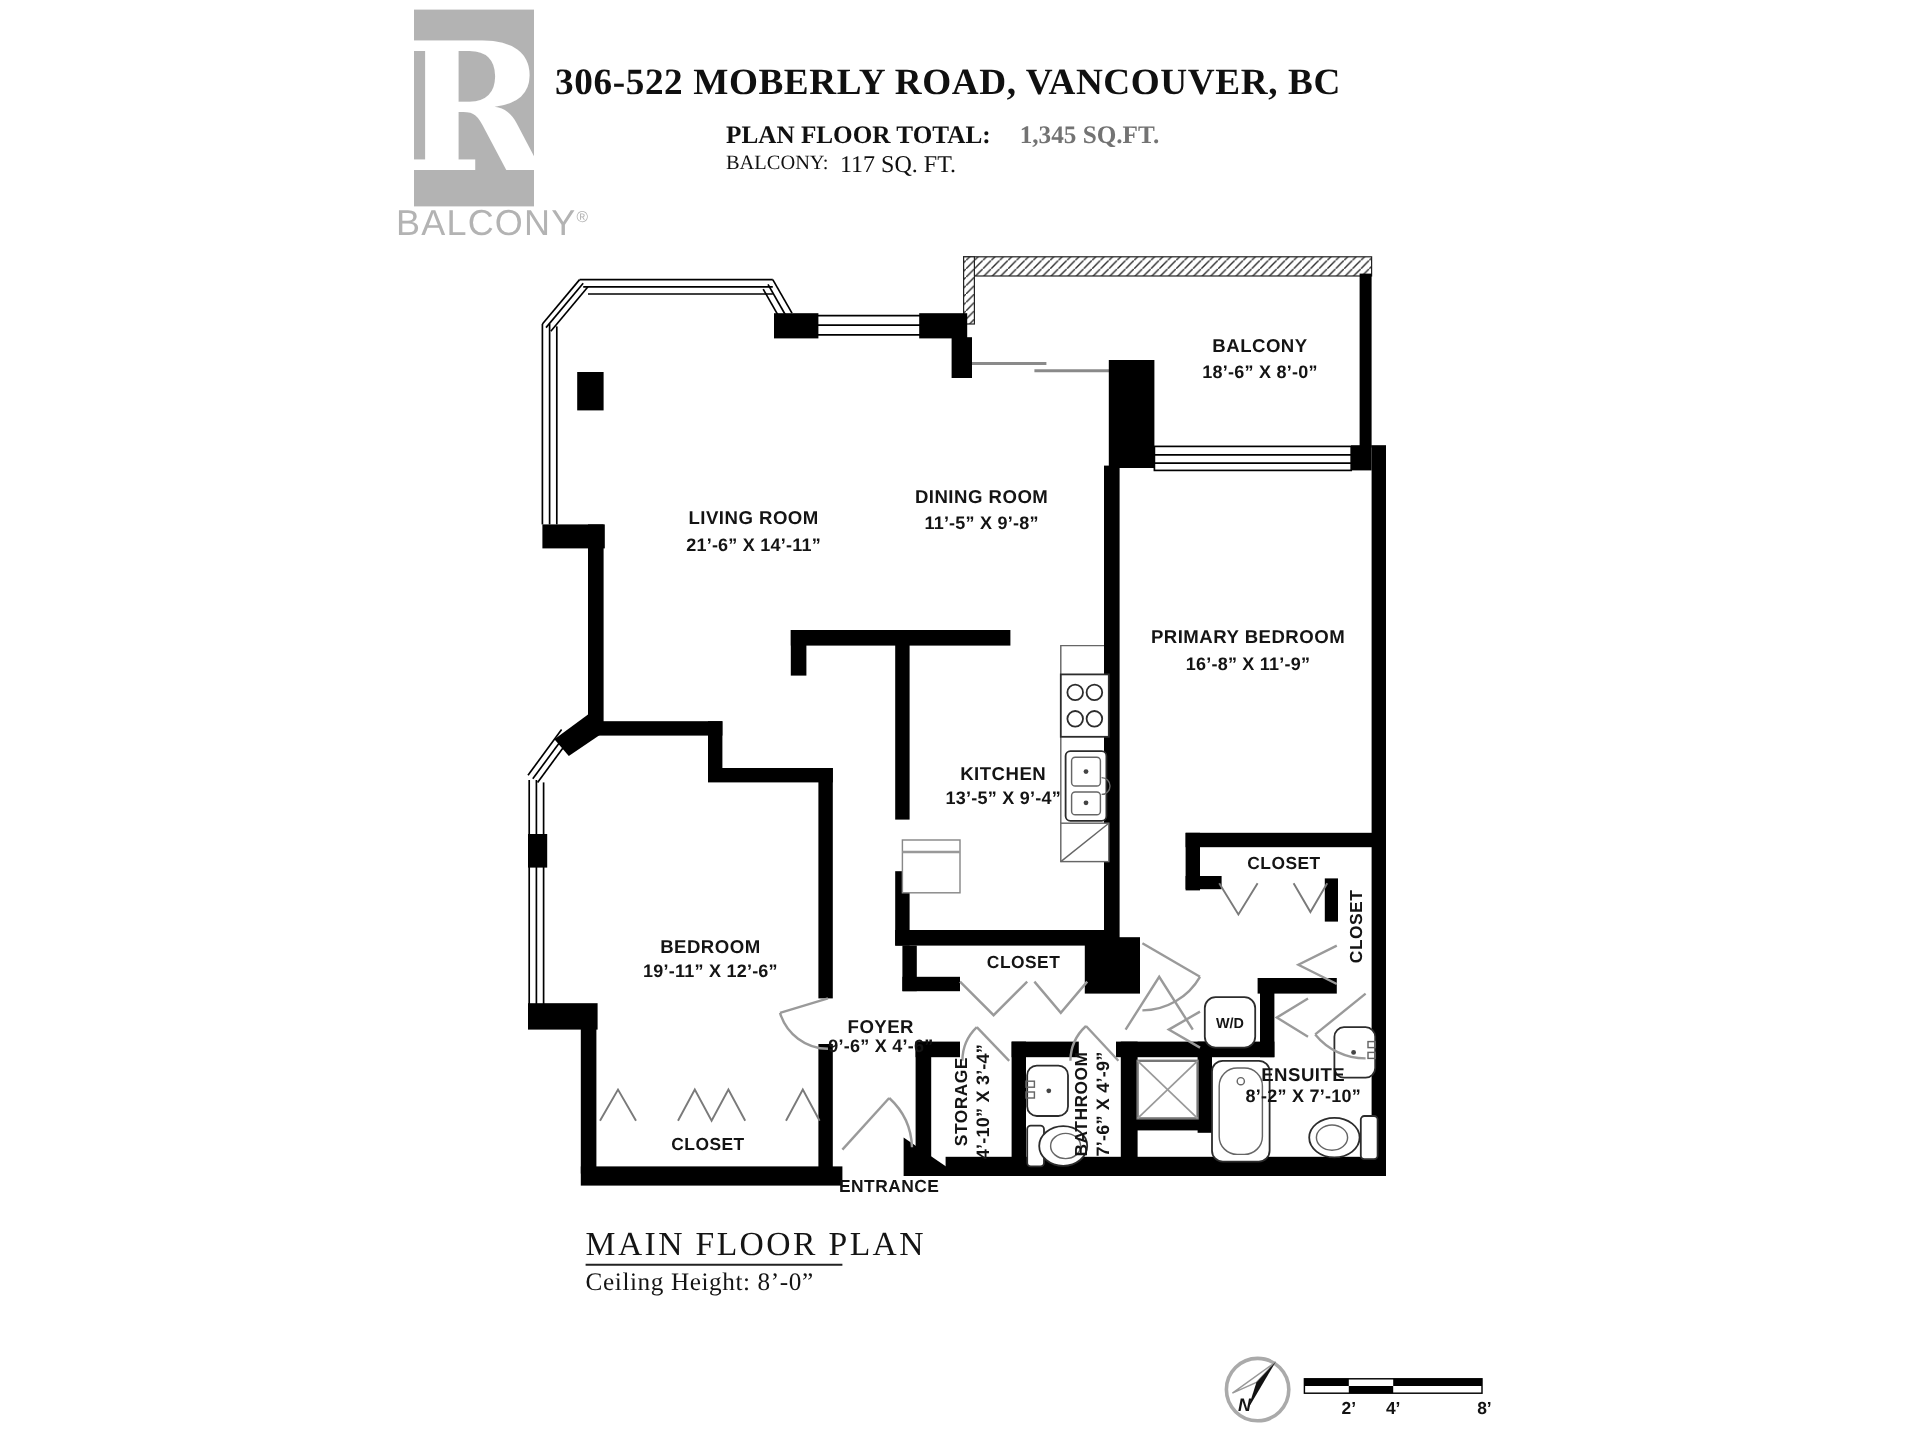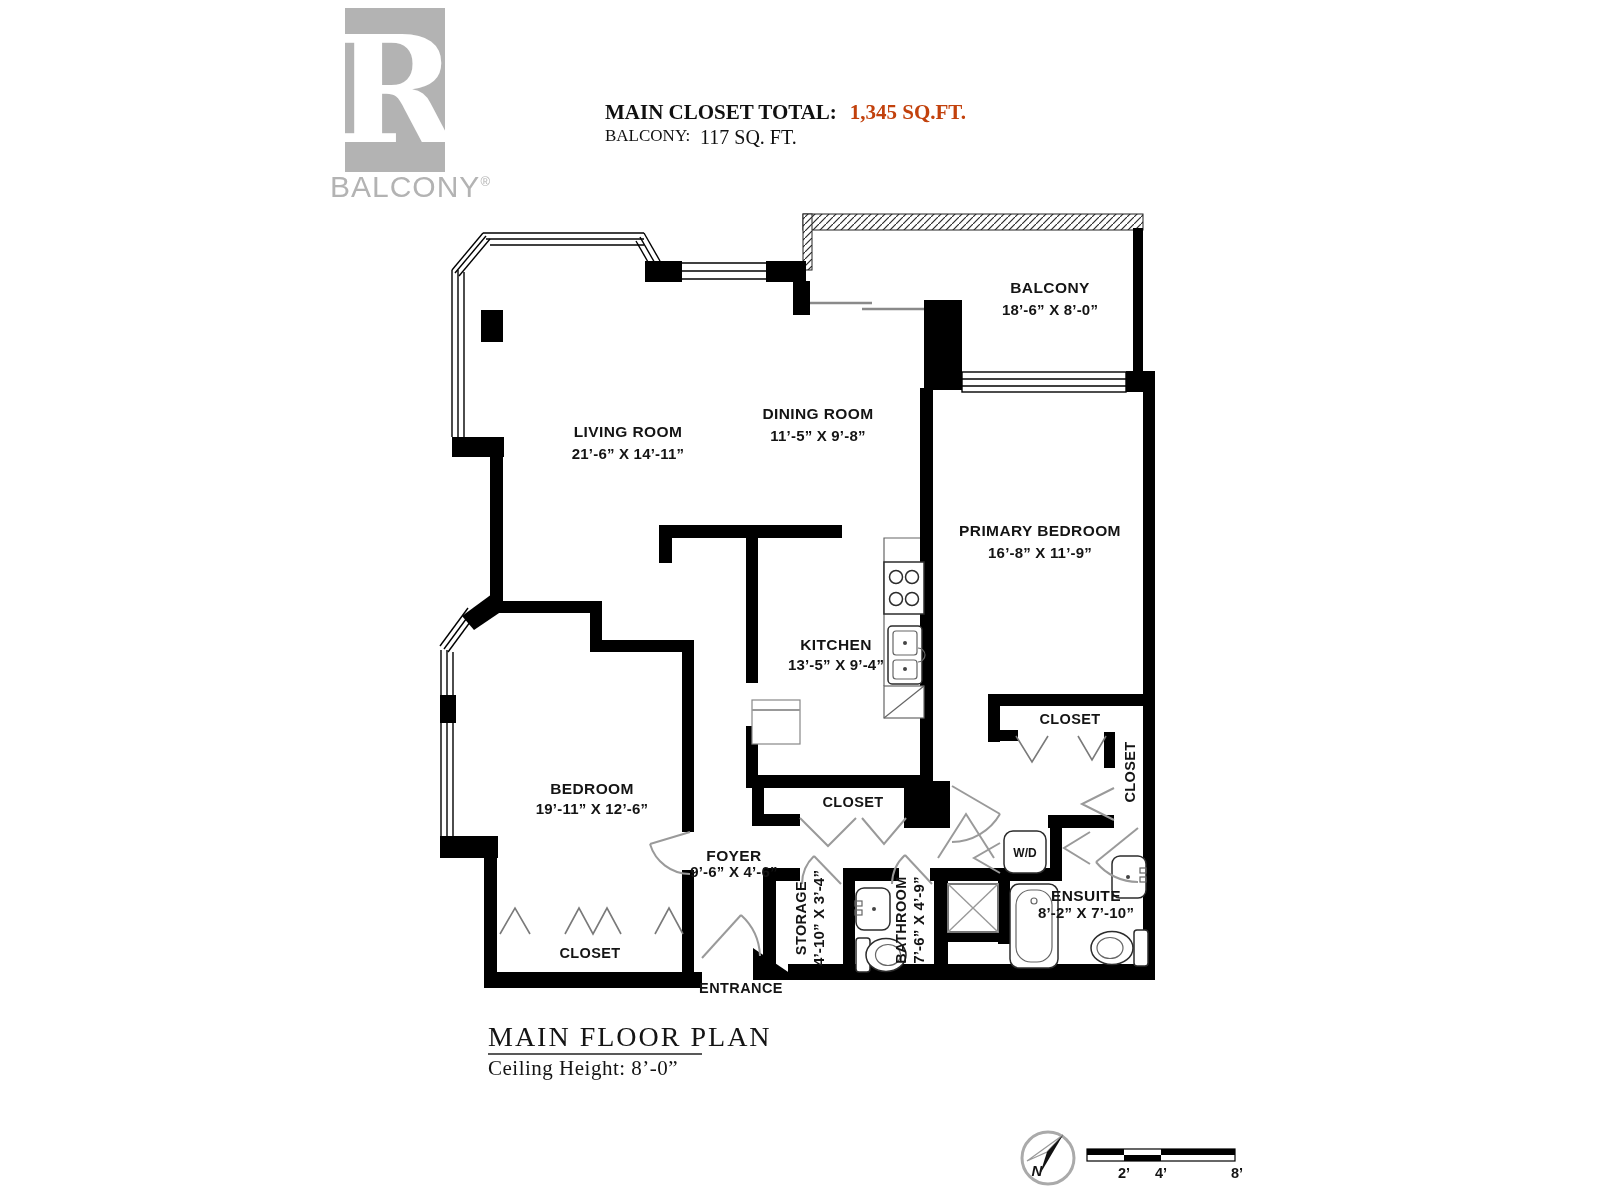--- a/index.html
+++ b/index.html
@@ -9,21 +9,21 @@
   .logo-block{left:345px;top:8px;width:100px;height:164px;background:#b3b3b3;color:#ffffff;
 
               display:flex;align-items:center;justify-content:center;
               font-family:"DejaVu Serif",serif;font-weight:700;font-size:148px;line-height:1;}
   .logo-word{left:330px;top:170px;width:150px;color:#b3b3b3;font-size:30px;letter-spacing:1px;
              font-family:"Liberation Sans",sans-serif;font-weight:400;}
   .logo-word sup{font-size:13px;}
   .hdr-title{left:400px;top:50px;width:780px;text-align:center;color:#101010;
              font-family:"Liberation Serif",serif;font-weight:700;font-size:31px;letter-spacing:0.5px;}
   .hdr-lab1{left:605px;top:100px;font-family:"Liberation Serif",serif;font-weight:700;font-size:21px;color:#101010;}
-  .hdr-val1{left:700px;top:100px;width:266px;text-align:right;font-family:"Liberation Serif",serif;font-weight:700;font-size:21px;color:#c2410c;}
+  .hdr-val1{left:700px;top:100px;width:266px;text-align:right;font-family:"Liberation Serif",serif;font-weight:700;font-size:21px;color:#737373;}
   .hdr-lab2{left:605px;top:126px;font-family:"Liberation Serif",serif;font-weight:400;font-size:17px;color:#101010;}
   .hdr-val2{left:700px;top:126px;width:266px;text-align:left;font-family:"Liberation Serif",serif;font-weight:400;font-size:20px;color:#101010;}
 
   svg text{fill:#141414;}
   .rl{font:700 15.5px "Liberation Sans",sans-serif;letter-spacing:0.4px;text-anchor:middle;}
   .rd{font:700 15px "Liberation Sans",sans-serif;letter-spacing:0.2px;text-anchor:middle;}
   .sm{font:700 14.5px "Liberation Sans",sans-serif;letter-spacing:0.4px;text-anchor:middle;}
   .wd{font:700 12px "Liberation Sans",sans-serif;text-anchor:middle;}
   .ftitle{font:400 28px "Liberation Serif",serif;letter-spacing:2px;}
   .fceil{font:400 21px "Liberation Serif",serif;letter-spacing:0.5px;}
@@ -39,21 +39,22 @@
 </head>
 <body>
 
 <div id="stage">
 
   <div class="abs logo-block">
     <span>R</span>
   </div>
   <div class="abs logo-word"><span>BALCONY</span><sup>®</sup></div>
 
-  <div class="abs hdr-lab1">MAIN CLOSET TOTAL:</div>
+  <div class="abs hdr-title">306-522 MOBERLY ROAD, VANCOUVER, BC</div>
+  <div class="abs hdr-lab1">PLAN FLOOR TOTAL:</div>
   <div class="abs hdr-val1">1,345 SQ.FT.</div>
   <div class="abs hdr-lab2">BALCONY:</div>
   <div class="abs hdr-val2">117 SQ. FT.</div>
 
   <svg class="abs" style="left:0;top:0" width="1600" height="1200" viewBox="0 0 1600 1200">
     <defs>
       <pattern id="hatch" patternUnits="userSpaceOnUse" width="7" height="7">
         <rect width="7" height="7" fill="#ffffff"></rect>
         <line x1="0" y1="7" x2="7" y2="0" stroke="#2a2a2a" stroke-width="1.2"></line>
       </pattern>

